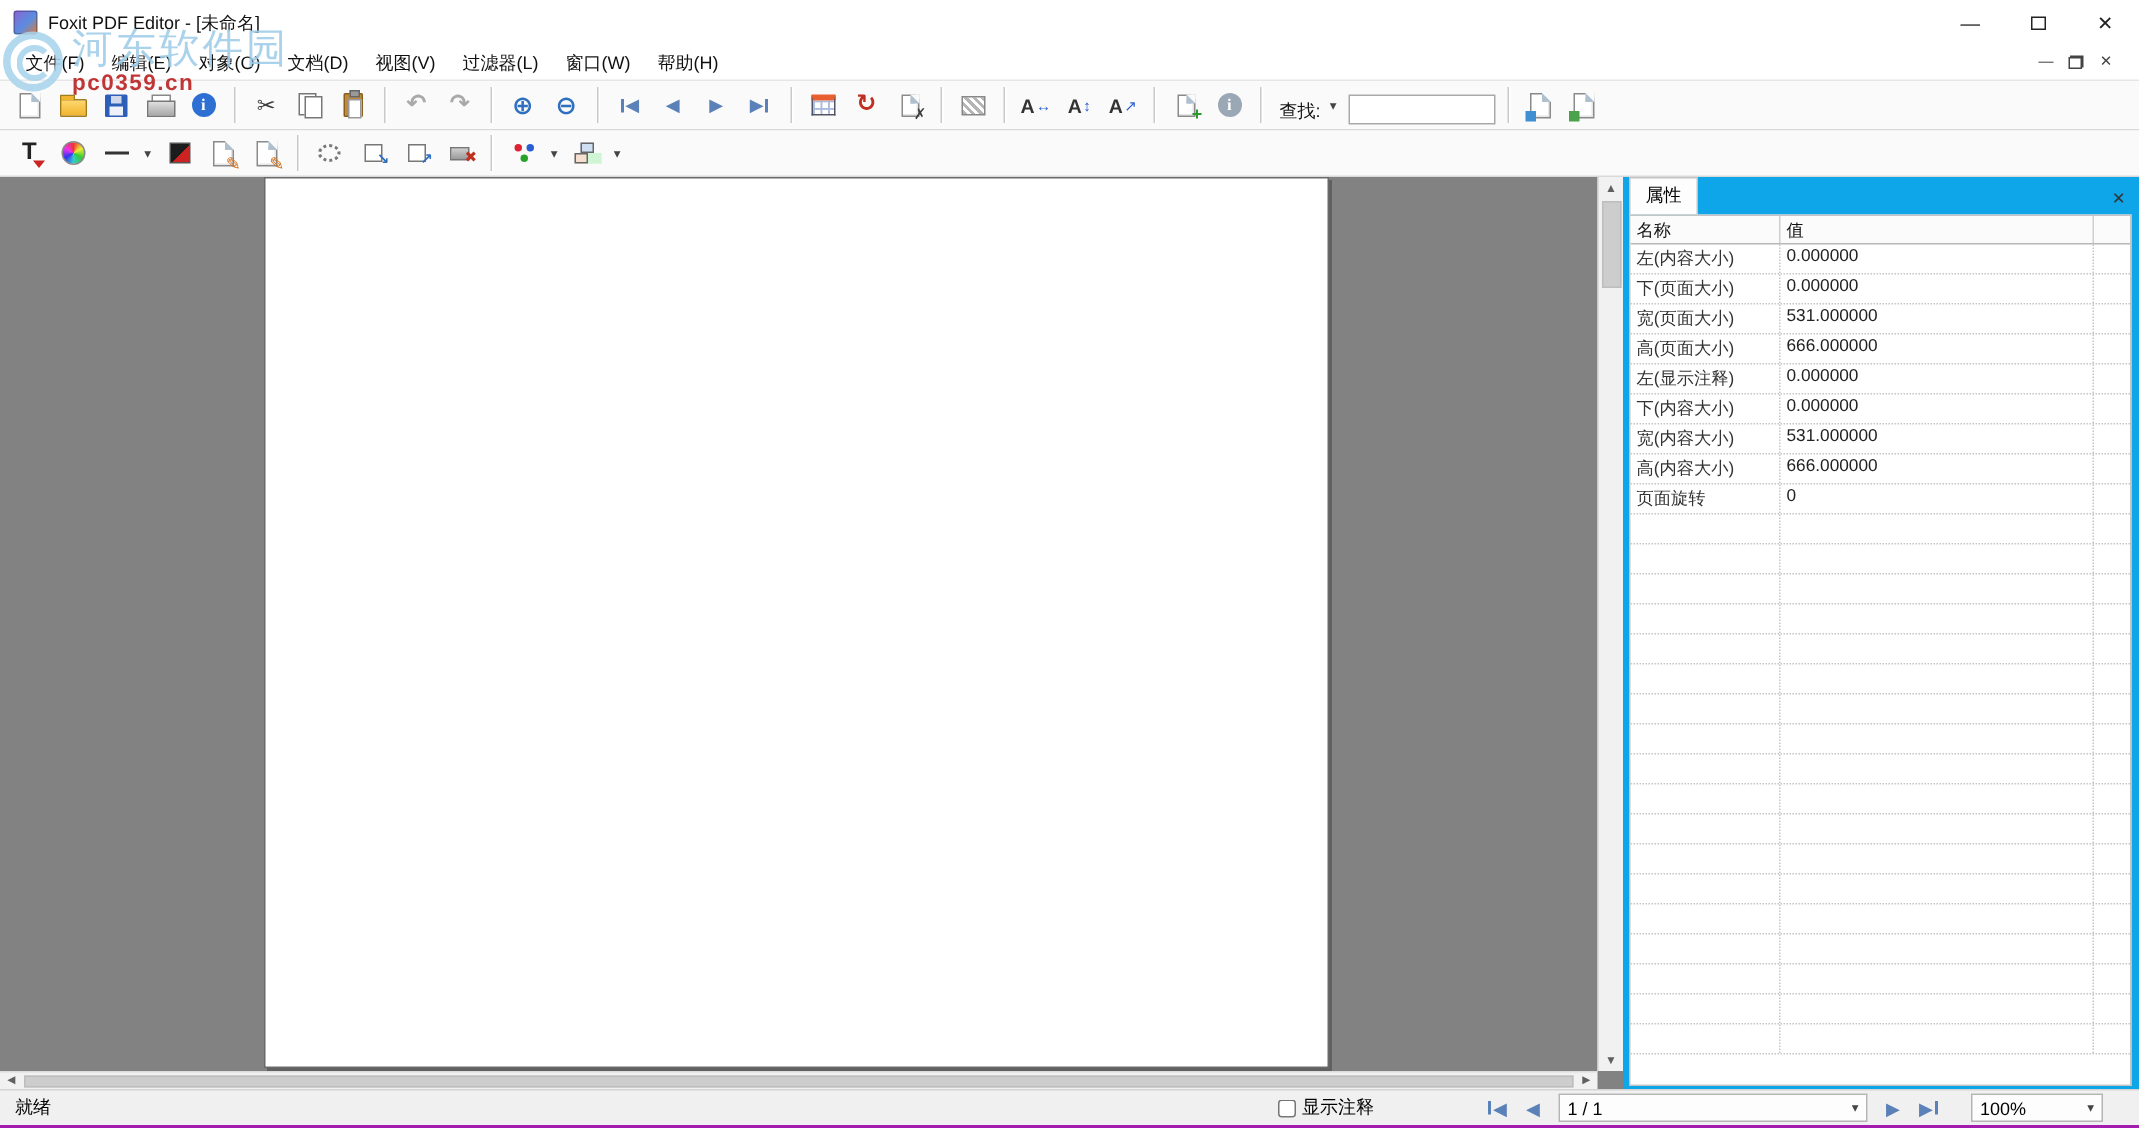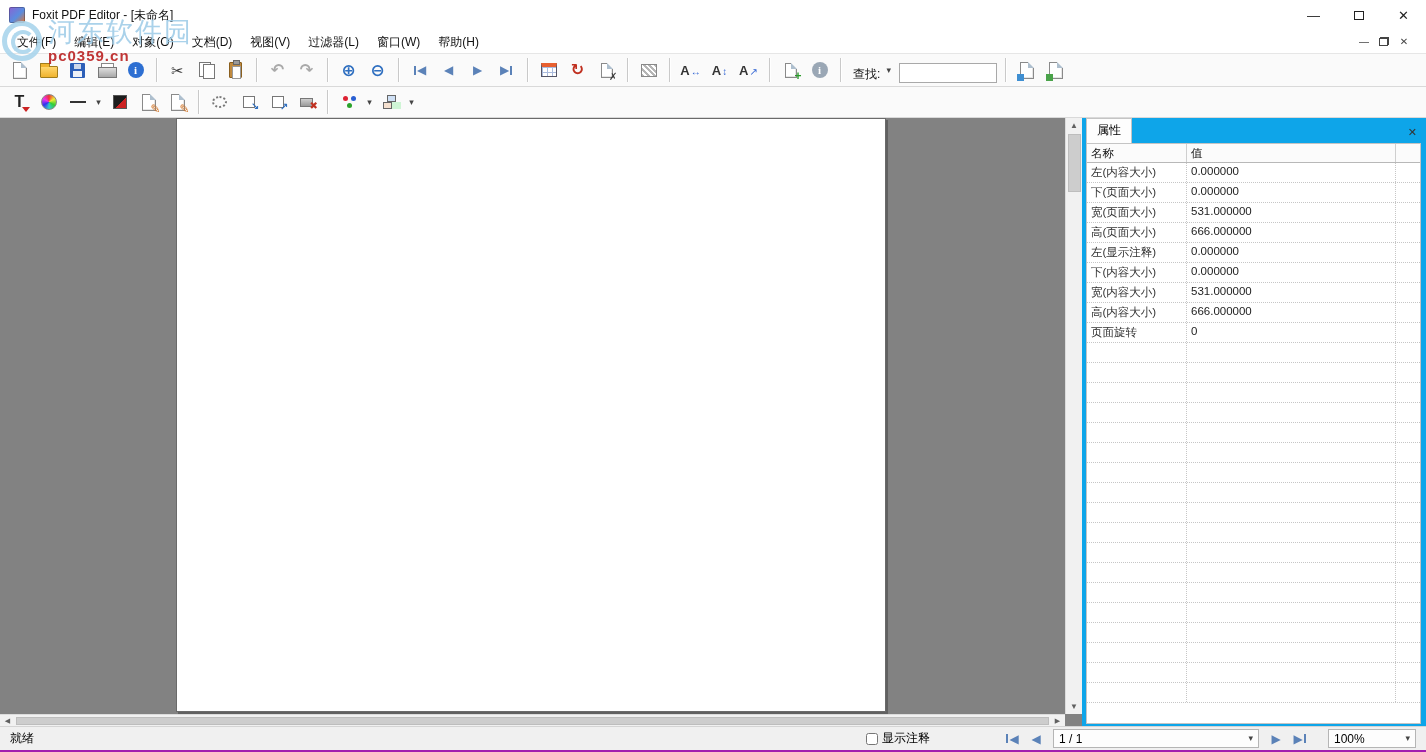--- a/index.html
+++ b/index.html
@@ -148,21 +148,21 @@
   
   .statusbar { height:24px; display:flex; align-items:center; background:#f0f0f0;
     border-top:1px solid #d4d4d4; padding:0 10px; flex:none; }
   .annot { margin-left:auto; display:flex; align-items:center; gap:4px; margin-right:70px; }
   .cbx { width:12px; height:12px; }
   .nav-btn { width:24px; height:20px; display:flex; align-items:center; justify-content:center; }
   .page-combo { width:206px; height:19px; border:1px solid #b5b5b5; background:#fdfdfd;
     display:flex; align-items:center; padding:0 5px; margin:0 5px; }
   .page-combo .dd-g, .zoom-combo .dd-g { margin-left:auto; }
   .zoom-combo { width:88px; height:19px; border:1px solid #b5b5b5; background:#fdfdfd;
-    display:flex; align-items:center; padding:0 5px; margin-left:16px; }
+    display:flex; align-items:center; padding:0 5px; margin-left:16px; margin-right:14px; }
 
   
   .watermark { position:absolute; left:2px; top:18px; display:flex; align-items:center; gap:6px;
     pointer-events:none; z-index:50; opacity:.88; }
   .wm-circle { width:40px; height:40px; border-radius:50%; border:5px solid #a8d4ec; position:relative; flex:none; }
   .wm-circle::before { content:""; position:absolute; left:4px; top:4px; width:16px; height:16px;
     border-radius:50%; border:4px solid #a8d4ec; border-right-color:transparent; }
   .wm-text { display:flex; flex-direction:column; line-height:1.1; }
   .wm-name { font-size:27px; font-weight:normal; color:#9fccе8; color:#9fcce8; letter-spacing:2px; }
   .wm-url { font-size:15px; font-weight:bold; color:#b91c1c; letter-spacing:1px; }

